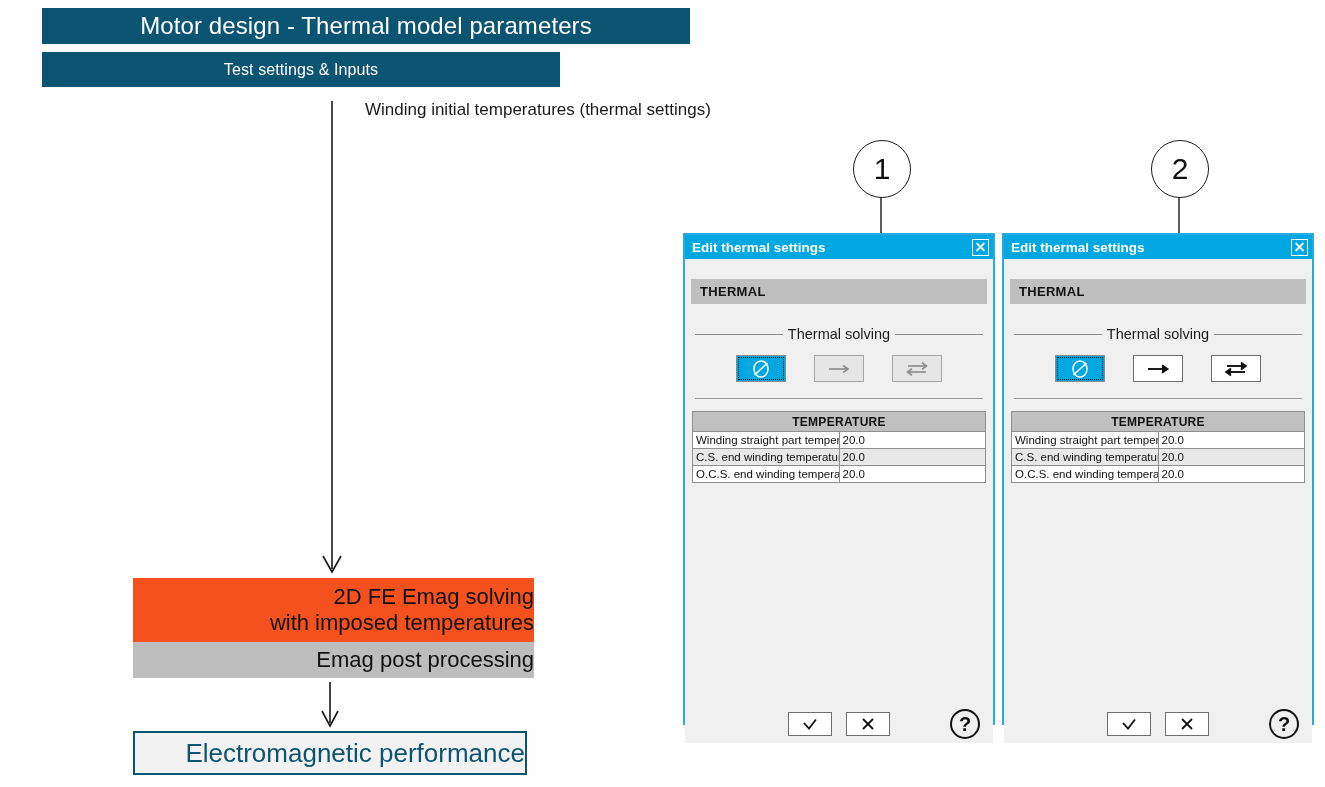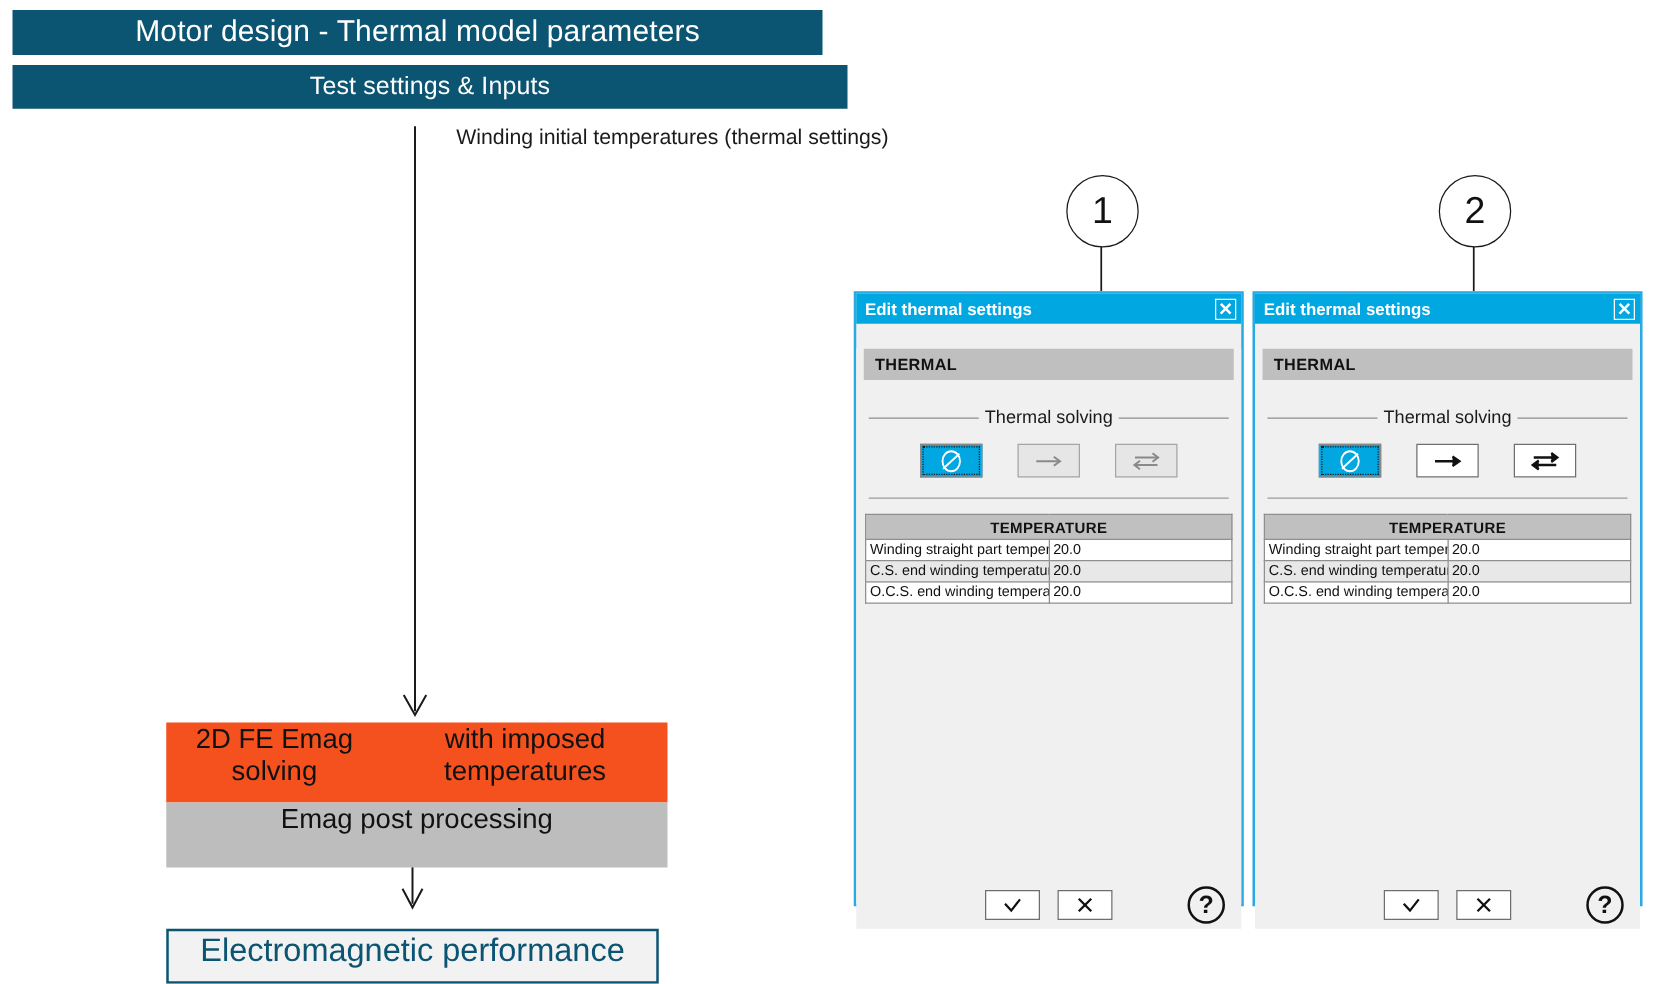--- a/index.html
+++ b/index.html
@@ -18,60 +18,61 @@
 
   
   .hdr-bar {
     position: absolute;
     background: #0b5573;
     color: #ffffff;
     display: flex;
     align-items: center;
     justify-content: center;
     letter-spacing: .1px;
+    margin-left: 32px;
   }
   #hdr-title   { left: 10px; top: 8px;  width: 648px; height: 36px; font-size: 24px; }
-  #hdr-subtitle{ left: 10px; top: 52px; width: 668px; height: 35px; font-size: 20px; }
+  #hdr-subtitle{ left: 10px; top: 52px; width: 518px; height: 35px; font-size: 16px; }
 
   .annot-label {
     position: absolute;
     left: 365px; top: 100px;
     font-size: 17px;
     color: #1a1a1a;
     white-space: nowrap;
   }
 
   .flow-box {
     position: absolute;
     display: flex;
-    align-items: flex-start;
+    flex-direction: column;
+    align-items: flex-end;
     justify-content: center;
     text-align: center;
     line-height: 1.18;
   }
   #box-emag {
     left: 133px; top: 578px; width: 401px; height: 64px;
     background: #f4511e;
     color: #111111;
     font-size: 22px;
   }
   #box-post {
-    left: 133px; top: 642px; width: 401px; height: 52px;
+    left: 133px; top: 642px; width: 401px; height: 36px;
     background: #bdbdbd;
     color: #111111;
     font-size: 22px;
   }
   #box-perf {
     left: 133px; top: 731px; width: 394px; height: 44px;
     background: #f2f2f2;
     border: 2px solid #0b5573;
     box-sizing: border-box;
     color: #0b5573;
     font-size: 26px;
-    margin-top: 12px;
   }
 
   .svg-layer {
     position: absolute;
     left: 0; top: 0;
     width: 1325px; height: 787px;
     pointer-events: none;
   }
 
   

